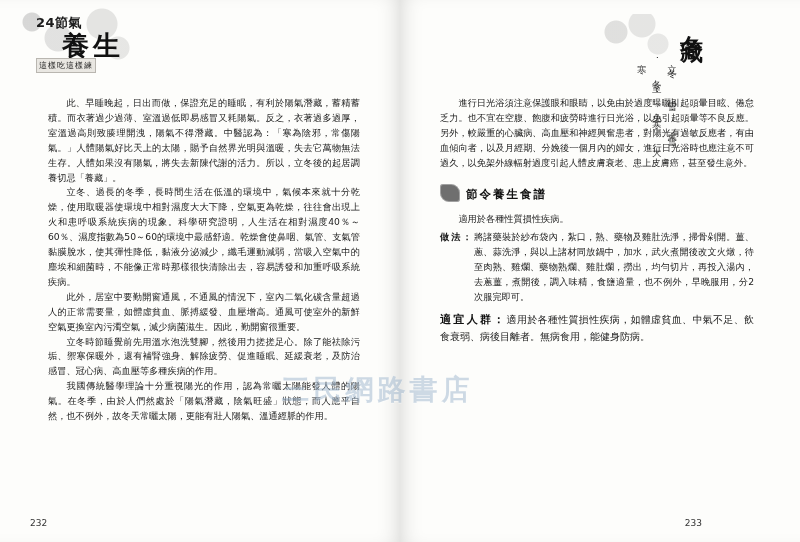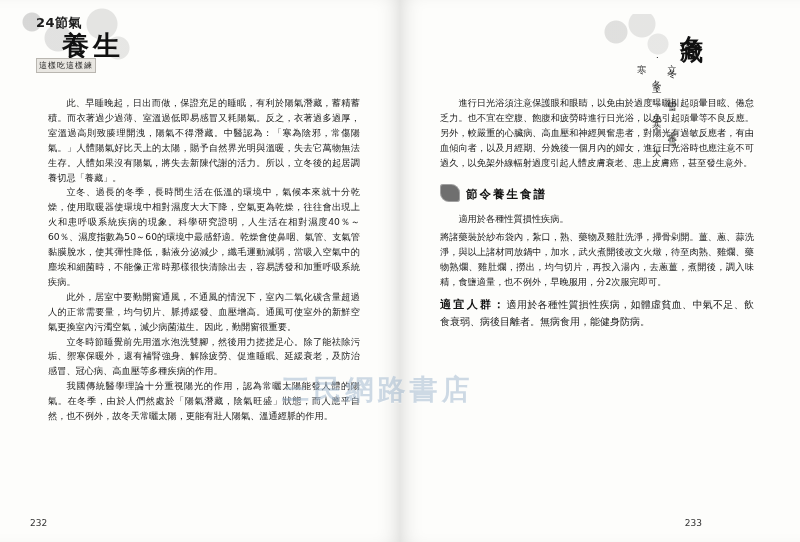--- a/index.html
+++ b/index.html
@@ -138,37 +138,38 @@
 
   <div class="rmast">
     <div class="rmast-cloud"></div>
     <div class="rmast-title">冬藏</div>
     <div class="rmast-list">立冬 · 小雪 · 大雪 · 冬至 · 小寒 · 大寒</div>
   </div>
 
   <div class="col col-left">
     <p>此、早睡晚起，日出而做，保證充足的睡眠，有利於陽氣潛藏，蓄精蓄積。而衣著過少過薄、室溫過低即易感冒又耗陽氣。反之，衣著過多過厚，室溫過高則致腠理開洩，陽氣不得潛藏。中醫認為：「寒為陰邪，常傷陽氣。」人體陽氣好比天上的太陽，賜予自然界光明與溫暖，失去它萬物無法生存。人體如果沒有陽氣，將失去新陳代謝的活力。所以，立冬後的起居調養切忌「養藏」。</p>
     <p>立冬、過長的冬季，長時間生活在低溫的環境中，氣候本來就十分乾燥，使用取暖器使環境中相對濕度大大下降，空氣更為乾燥，往往會出現上火和患呼吸系統疾病的現象。科學研究證明，人生活在相對濕度40％～60％、濕度指數為50～60的環境中最感舒適。乾燥會使鼻咽、氣管、支氣管黏膜脫水，使其彈性降低，黏液分泌減少，纖毛運動減弱，當吸入空氣中的塵埃和細菌時，不能像正常時那樣很快清除出去，容易誘發和加重呼吸系統疾病。</p>
-    <p>此外，居室中要勤開窗通風，不通風的情況下，室內二氧化碳含量超過人的正常需要量，均勻切片、脈搏緩發、血壓增高。通風可使室外的新鮮空氣更換室內污濁空氣，減少病菌滋生。因此，勤開窗很重要。</p>
+    <p>此外，居室中要勤開窗通風，不通風的情況下，室內二氧化碳含量超過人的正常需要量，如體虛貧血、脈搏緩發、血壓增高。通風可使室外的新鮮空氣更換室內污濁空氣，減少病菌滋生。因此，勤開窗很重要。</p>
     <p>立冬時節睡覺前先用溫水泡洗雙腳，然後用力搓搓足心。除了能祛除污垢、禦寒保暖外，還有補腎強身、解除疲勞、促進睡眠、延緩衰老，及防治感冒、冠心病、高血壓等多種疾病的作用。</p>
     <p>我國傳統醫學理論十分重視陽光的作用，認為常曬太陽能發人體的陽氣。在冬季，由於人們然處於「陽氣潛藏，陰氣旺盛」狀態，而人應平自然，也不例外，故冬天常曬太陽，更能有壯人陽氣、溫通經脈的作用。</p>
   </div>
 
   <div class="col col-right">
     <p>進行日光浴須注意保護眼和眼睛，以免由於過度曝曬引起頭暈目眩、倦怠乏力。也不宜在空腹、飽腹和疲勞時進行日光浴，以免引起頭暈等不良反應。另外，較嚴重的心臟病、高血壓和神經興奮患者，對陽光有過敏反應者，有由血傾向者，以及月經期、分娩後一個月內的婦女，進行日光浴時也應注意不可過久，以免架外線輻射過度引起人體皮膚衰老、患上皮膚癌，甚至發生意外。</p>
 
     <div class="sec-head">
       <span class="sec-mark"></span>
       <span class="sec-title">節令養生食譜</span>
     </div>
     <p class="noind" style="text-indent:2em;">適用於各種性質損性疾病。</p>
 
 
     <div class="recipe">
       <div class="recipe-row">
+        <div class="recipe-key">做法：</div>
         <div class="recipe-val">將諸藥裝於紗布袋內，紮口，熟、藥物及雞肚洗淨，掃骨剁開。薑、蔥、蒜洗淨，與以上諸材同放鍋中，加水，武火煮開後改文火燉，待至肉熟、雞爛、藥物熟爛、雞肚爛，撈出，均勻切片，再投入湯內，去蔥薑，煮開後，調入味精，食鹽適量，也不例外，早晚服用，分2次服完即可。</div>
       </div>
     </div>
 
     <div class="tip">
       <span class="tip-key">適宜人群：</span><span class="tip-val">適用於各種性質損性疾病，如體虛貧血、中氣不足、飲食衰弱、病後目離者。無病食用，能健身防病。</span>
     </div>
   </div>
 
   <div class="folio l">232</div>

